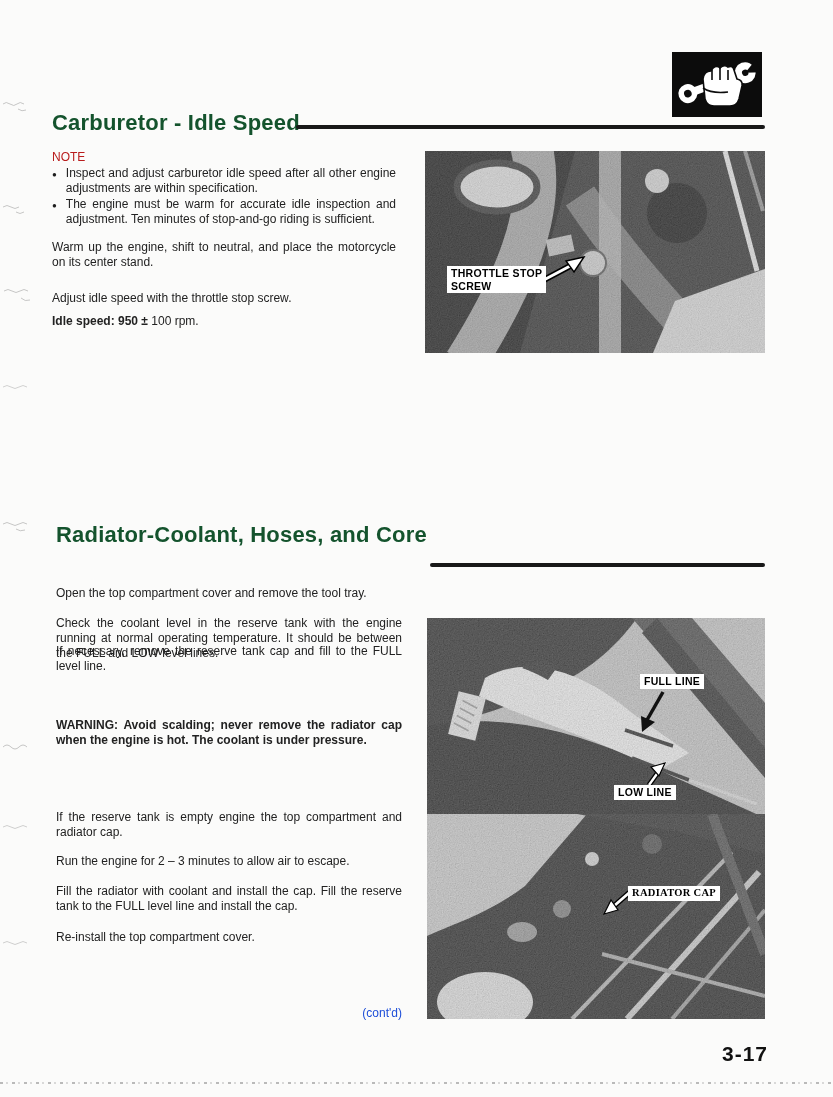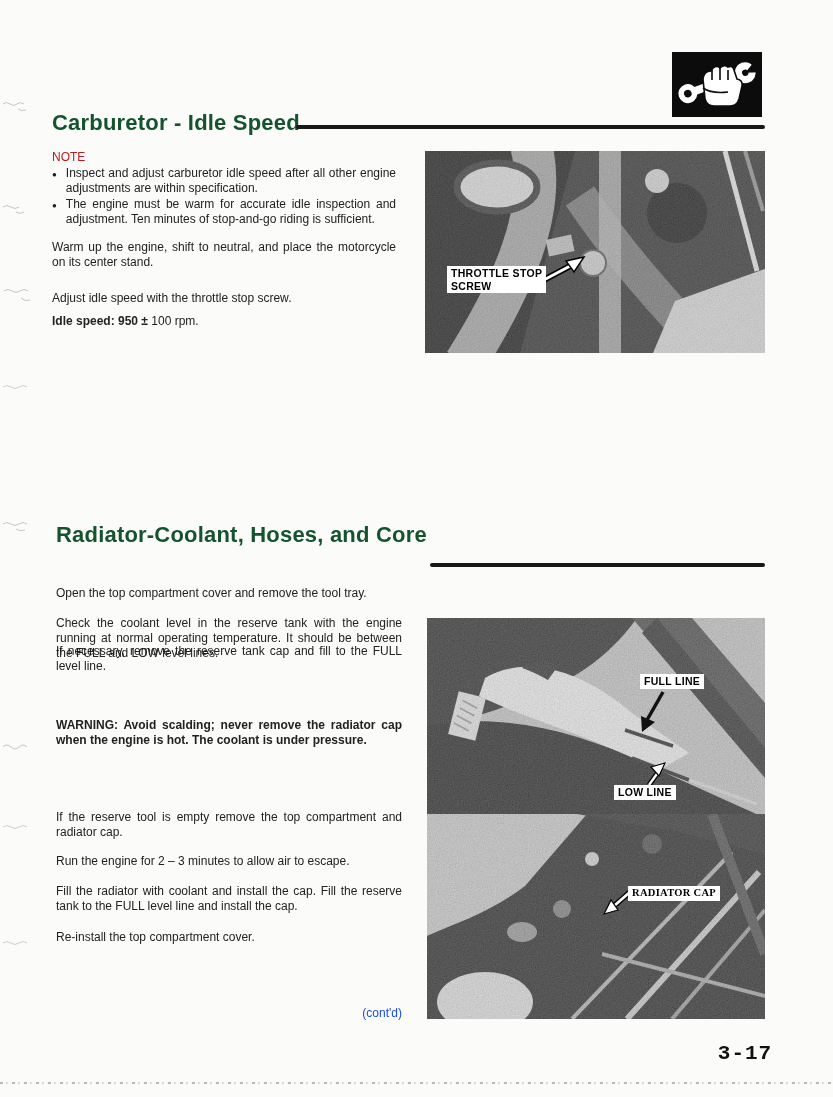--- a/index.html
+++ b/index.html
@@ -130,21 +130,21 @@
 </div>
 
 <div class="abs section-title" style="left:56px;top:522px;">Radiator-Coolant, Hoses, and Core</div>
 <div class="abs rule" style="left:430px;top:563px;width:335px;"></div>
 
 <div class="abs body-text" style="left:56px;top:586px;width:346px;">Open the top compartment cover and remove the tool tray.</div>
 <div class="abs body-text" style="left:56px;top:616px;width:346px;">Check the coolant level in the reserve tank with the engine running at normal operating temperature. It should be between the FULL and LOW level lines.</div>
 <div class="abs body-text" style="left:56px;top:644px;width:346px;">If necessary, remove the reserve tank cap and fill to the FULL level line.</div>
 <div class="abs body-text bold" style="left:56px;top:718px;width:346px;">WARNING: Avoid scalding; never remove the radiator cap when the engine is hot. The coolant is under pressure.</div>
 
-<div class="abs body-text" style="left:56px;top:810px;width:346px;">If the reserve tool is empty remove the top compartment and radiator cap.</div>
+<div class="abs body-text" style="left:56px;top:810px;width:346px;">If the reserve tank is empty engine the top compartment and radiator cap.</div>
 <div class="abs body-text" style="left:56px;top:854px;width:346px;">Run the engine for 2 – 3 minutes to allow air to escape.</div>
 <div class="abs body-text" style="left:56px;top:884px;width:346px;">Fill the radiator with coolant and install the cap. Fill the reserve tank to the FULL level line and install the cap.</div>
 <div class="abs body-text" style="left:56px;top:930px;width:346px;">Re-install the top compartment cover.</div>
 
 <div class="abs contd" style="left:56px;top:1006px;width:346px;text-align:right;">(cont'd)</div>
 
 <div class="photo" style="left:427px;top:590px;width:338px;height:200px;margin-top:28px;">
   <svg class="scene" viewBox="0 0 338 200" preserveAspectRatio="none">
     <defs>
       <filter id="n2" x="0" y="0" width="100%" height="100%">
@@ -203,14 +203,14 @@
     <rect width="338" height="205" filter="url(#n3)"></rect>
   </svg>
   <div class="photo-label" style="left:201px;top:72px;">RADIATOR CAP</div>
   <svg class="arrow-svg" style="left:175px;top:74px;" width="30" height="28" viewBox="0 0 30 28">
     <path d="M28,4 L12,18" stroke="#000" stroke-width="5.5" fill="none"></path>
     <path d="M28,4 L12,18" stroke="#fff" stroke-width="2.8" fill="none"></path>
     <polygon points="2,26 16,22 9,12" fill="#fff" stroke="#000" stroke-width="1.2"></polygon>
   </svg>
 </div>
 
-<div class="abs page-number" style="left:700px;top:1042px;width:90px;text-align:center;font-family:Liberation Mono, monospace;">3-17</div>
+<div class="abs page-number" style="left:700px;top:1042px;width:90px;text-align:center;">3-17</div>
 <div class="bottom-scan-line"></div>
 
 </body></html>

